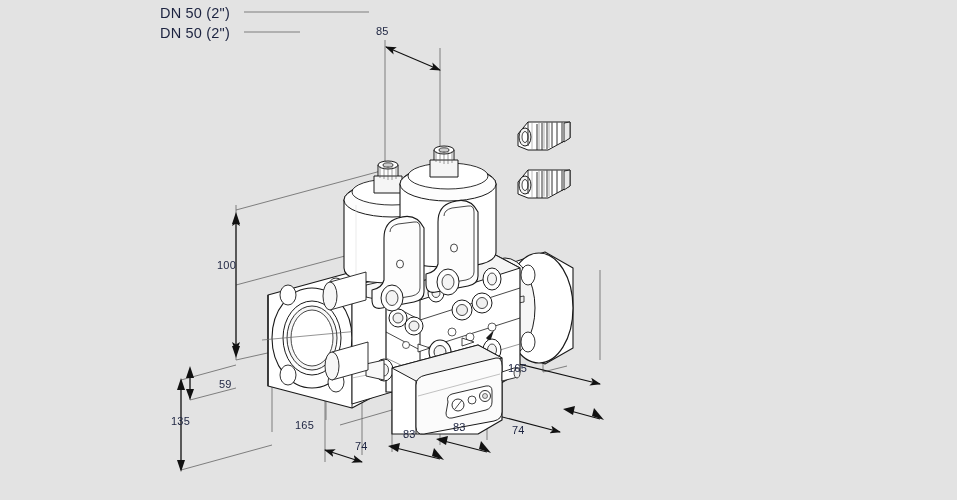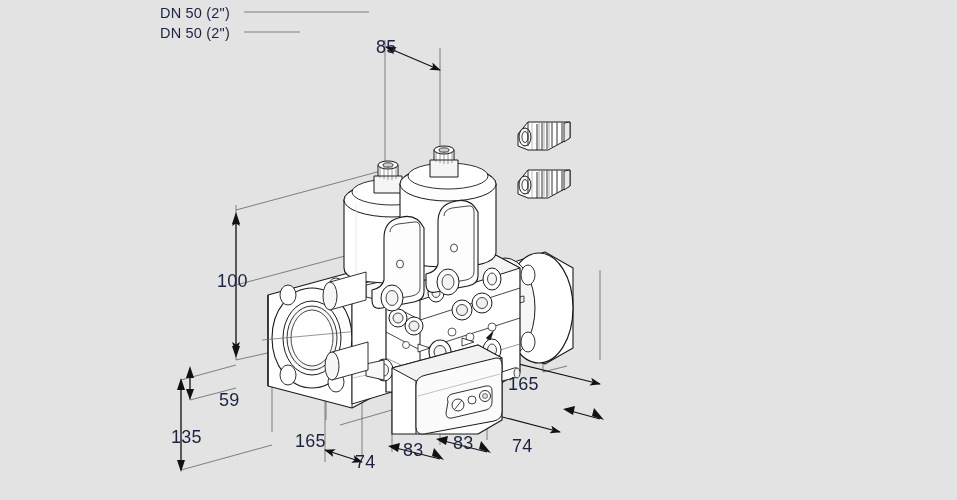--- a/index.html
+++ b/index.html
@@ -19,25 +19,24 @@
   #drawing-svg {
     position: absolute;
     left: 0;
     top: 0;
     width: 957px;
     height: 500px;
   }
   .dim-label {
     position: absolute;
     font-family: "Liberation Sans", sans-serif;
-    font-size: 18px;
+    font-size: 11px;
     color: #1c2340;
     white-space: nowrap;
     letter-spacing: 0.2px;
-    margin-top: 12px;
   }
   .port-label {
     position: absolute;
     font-family: "Liberation Sans", sans-serif;
     font-size: 14.5px;
     color: #1c2340;
     white-space: nowrap;
     letter-spacing: 0.2px;
   }
 </style>

